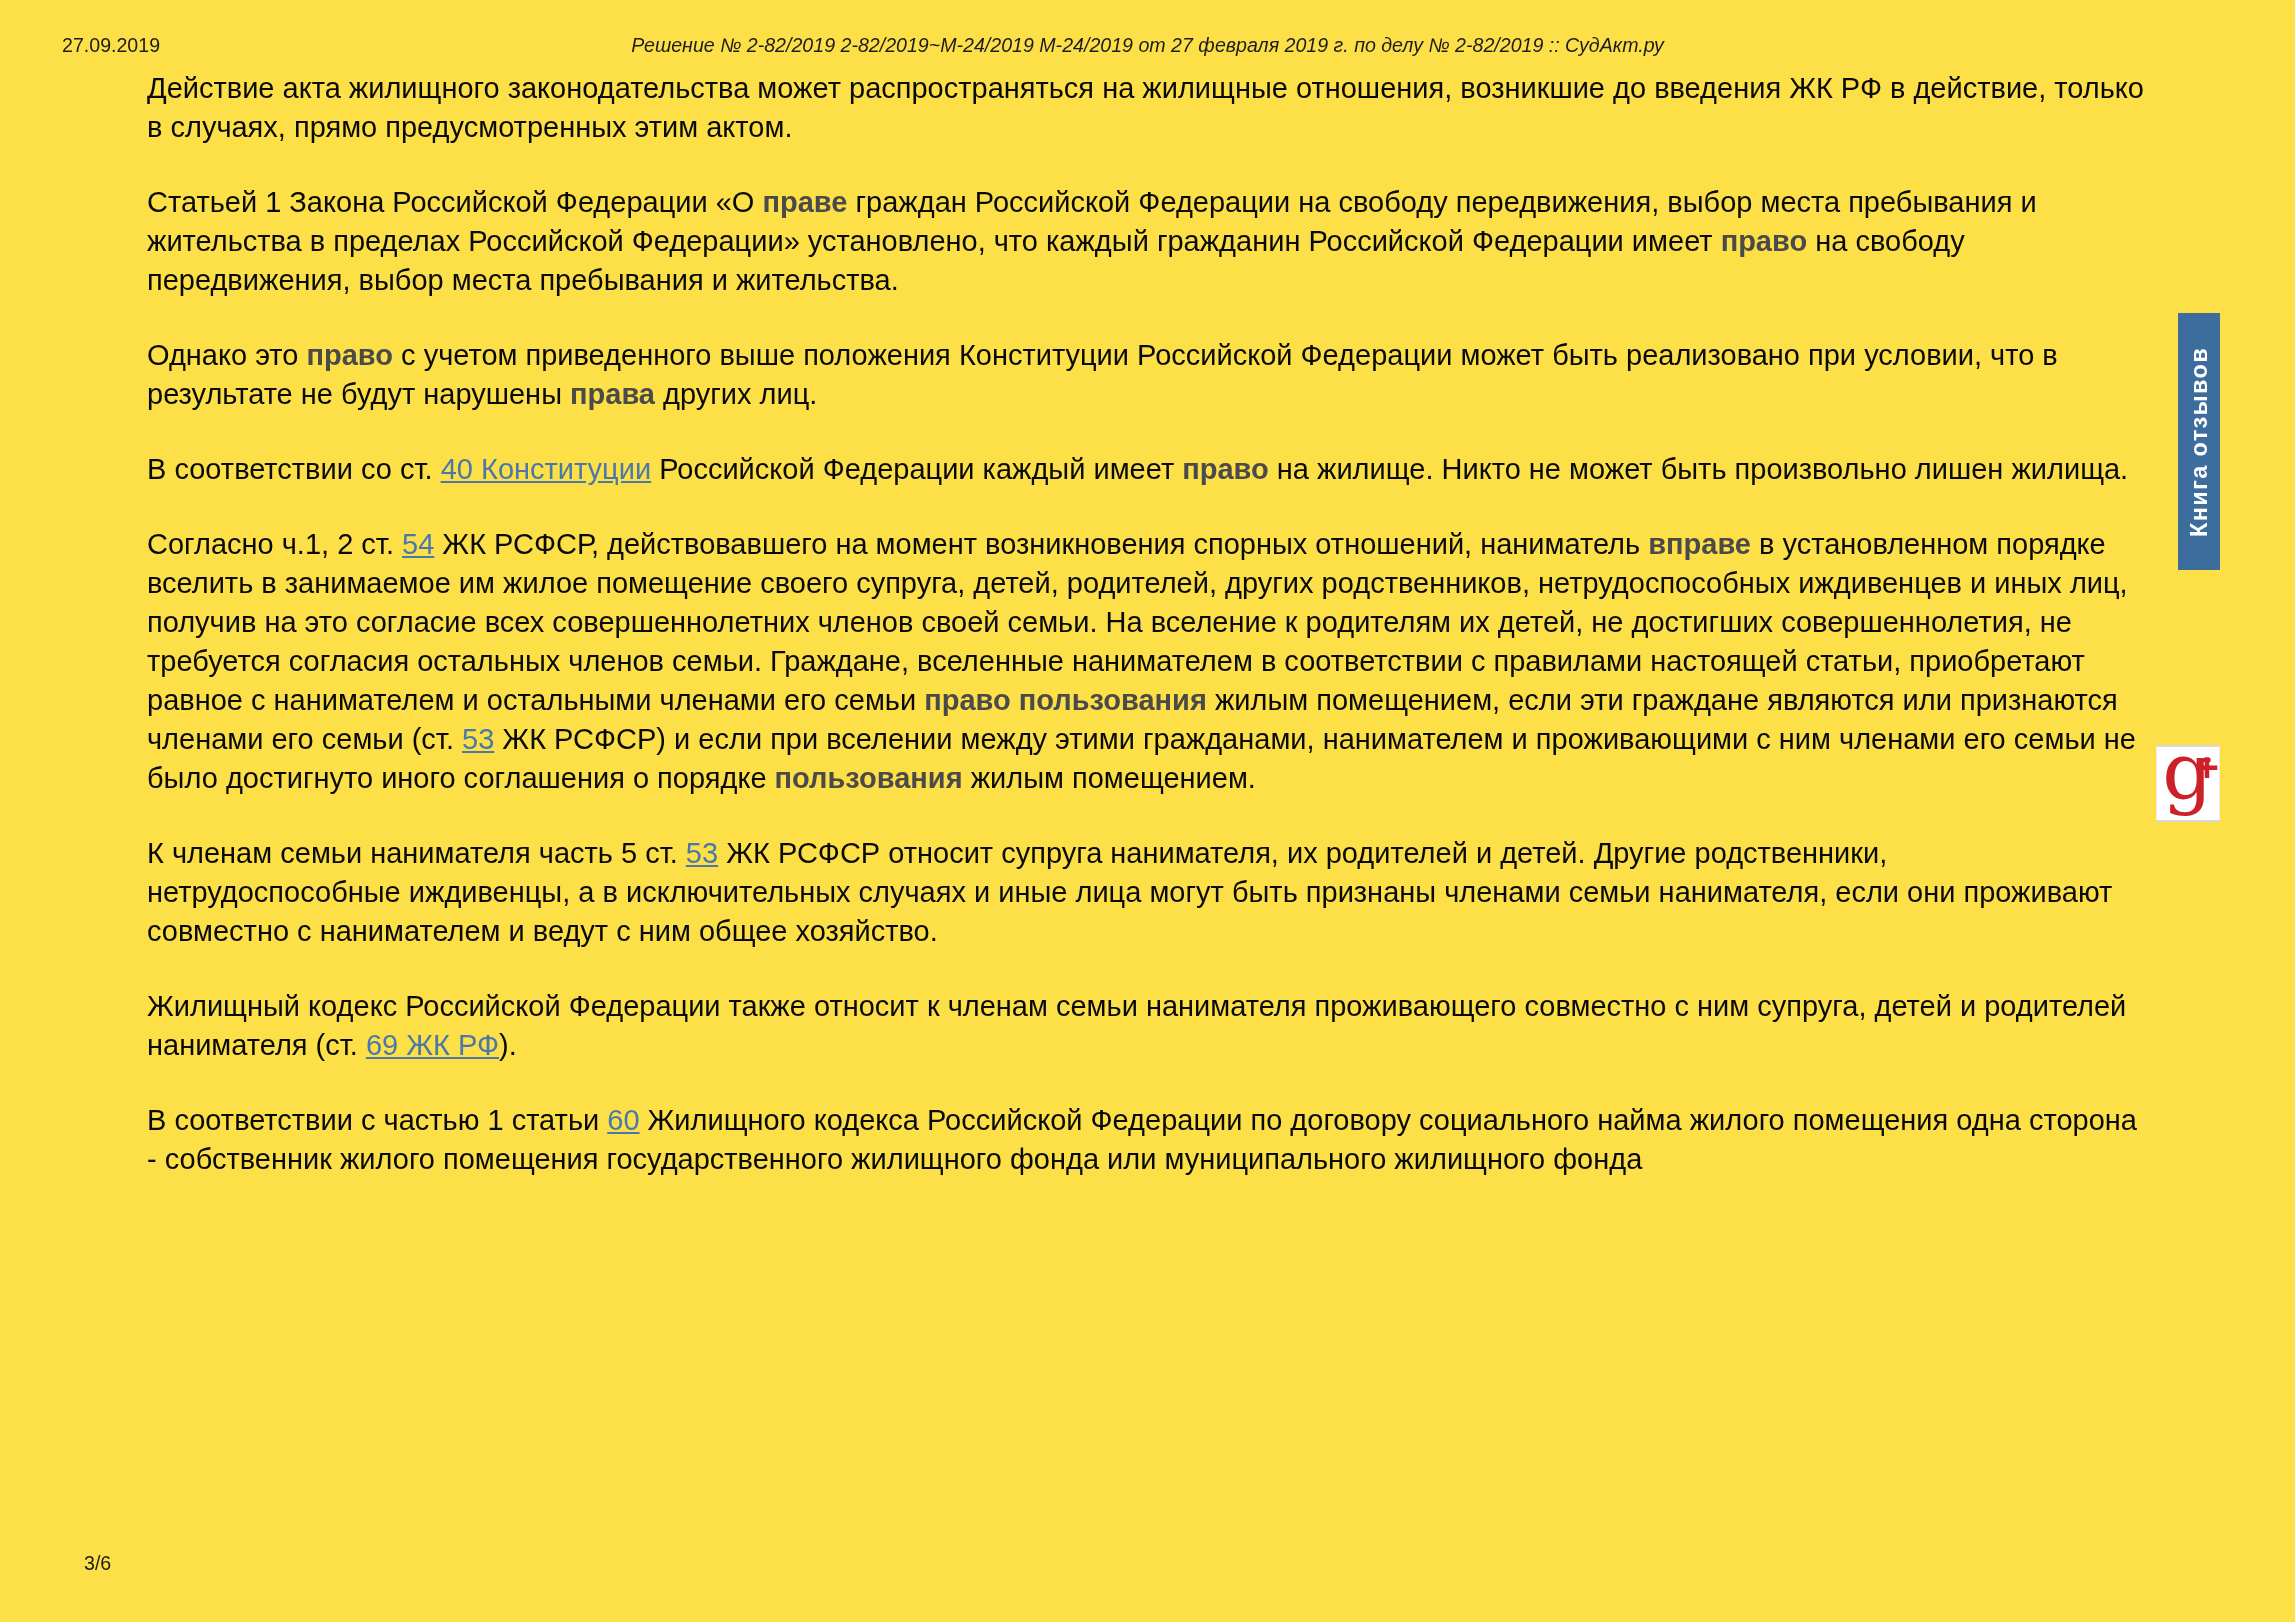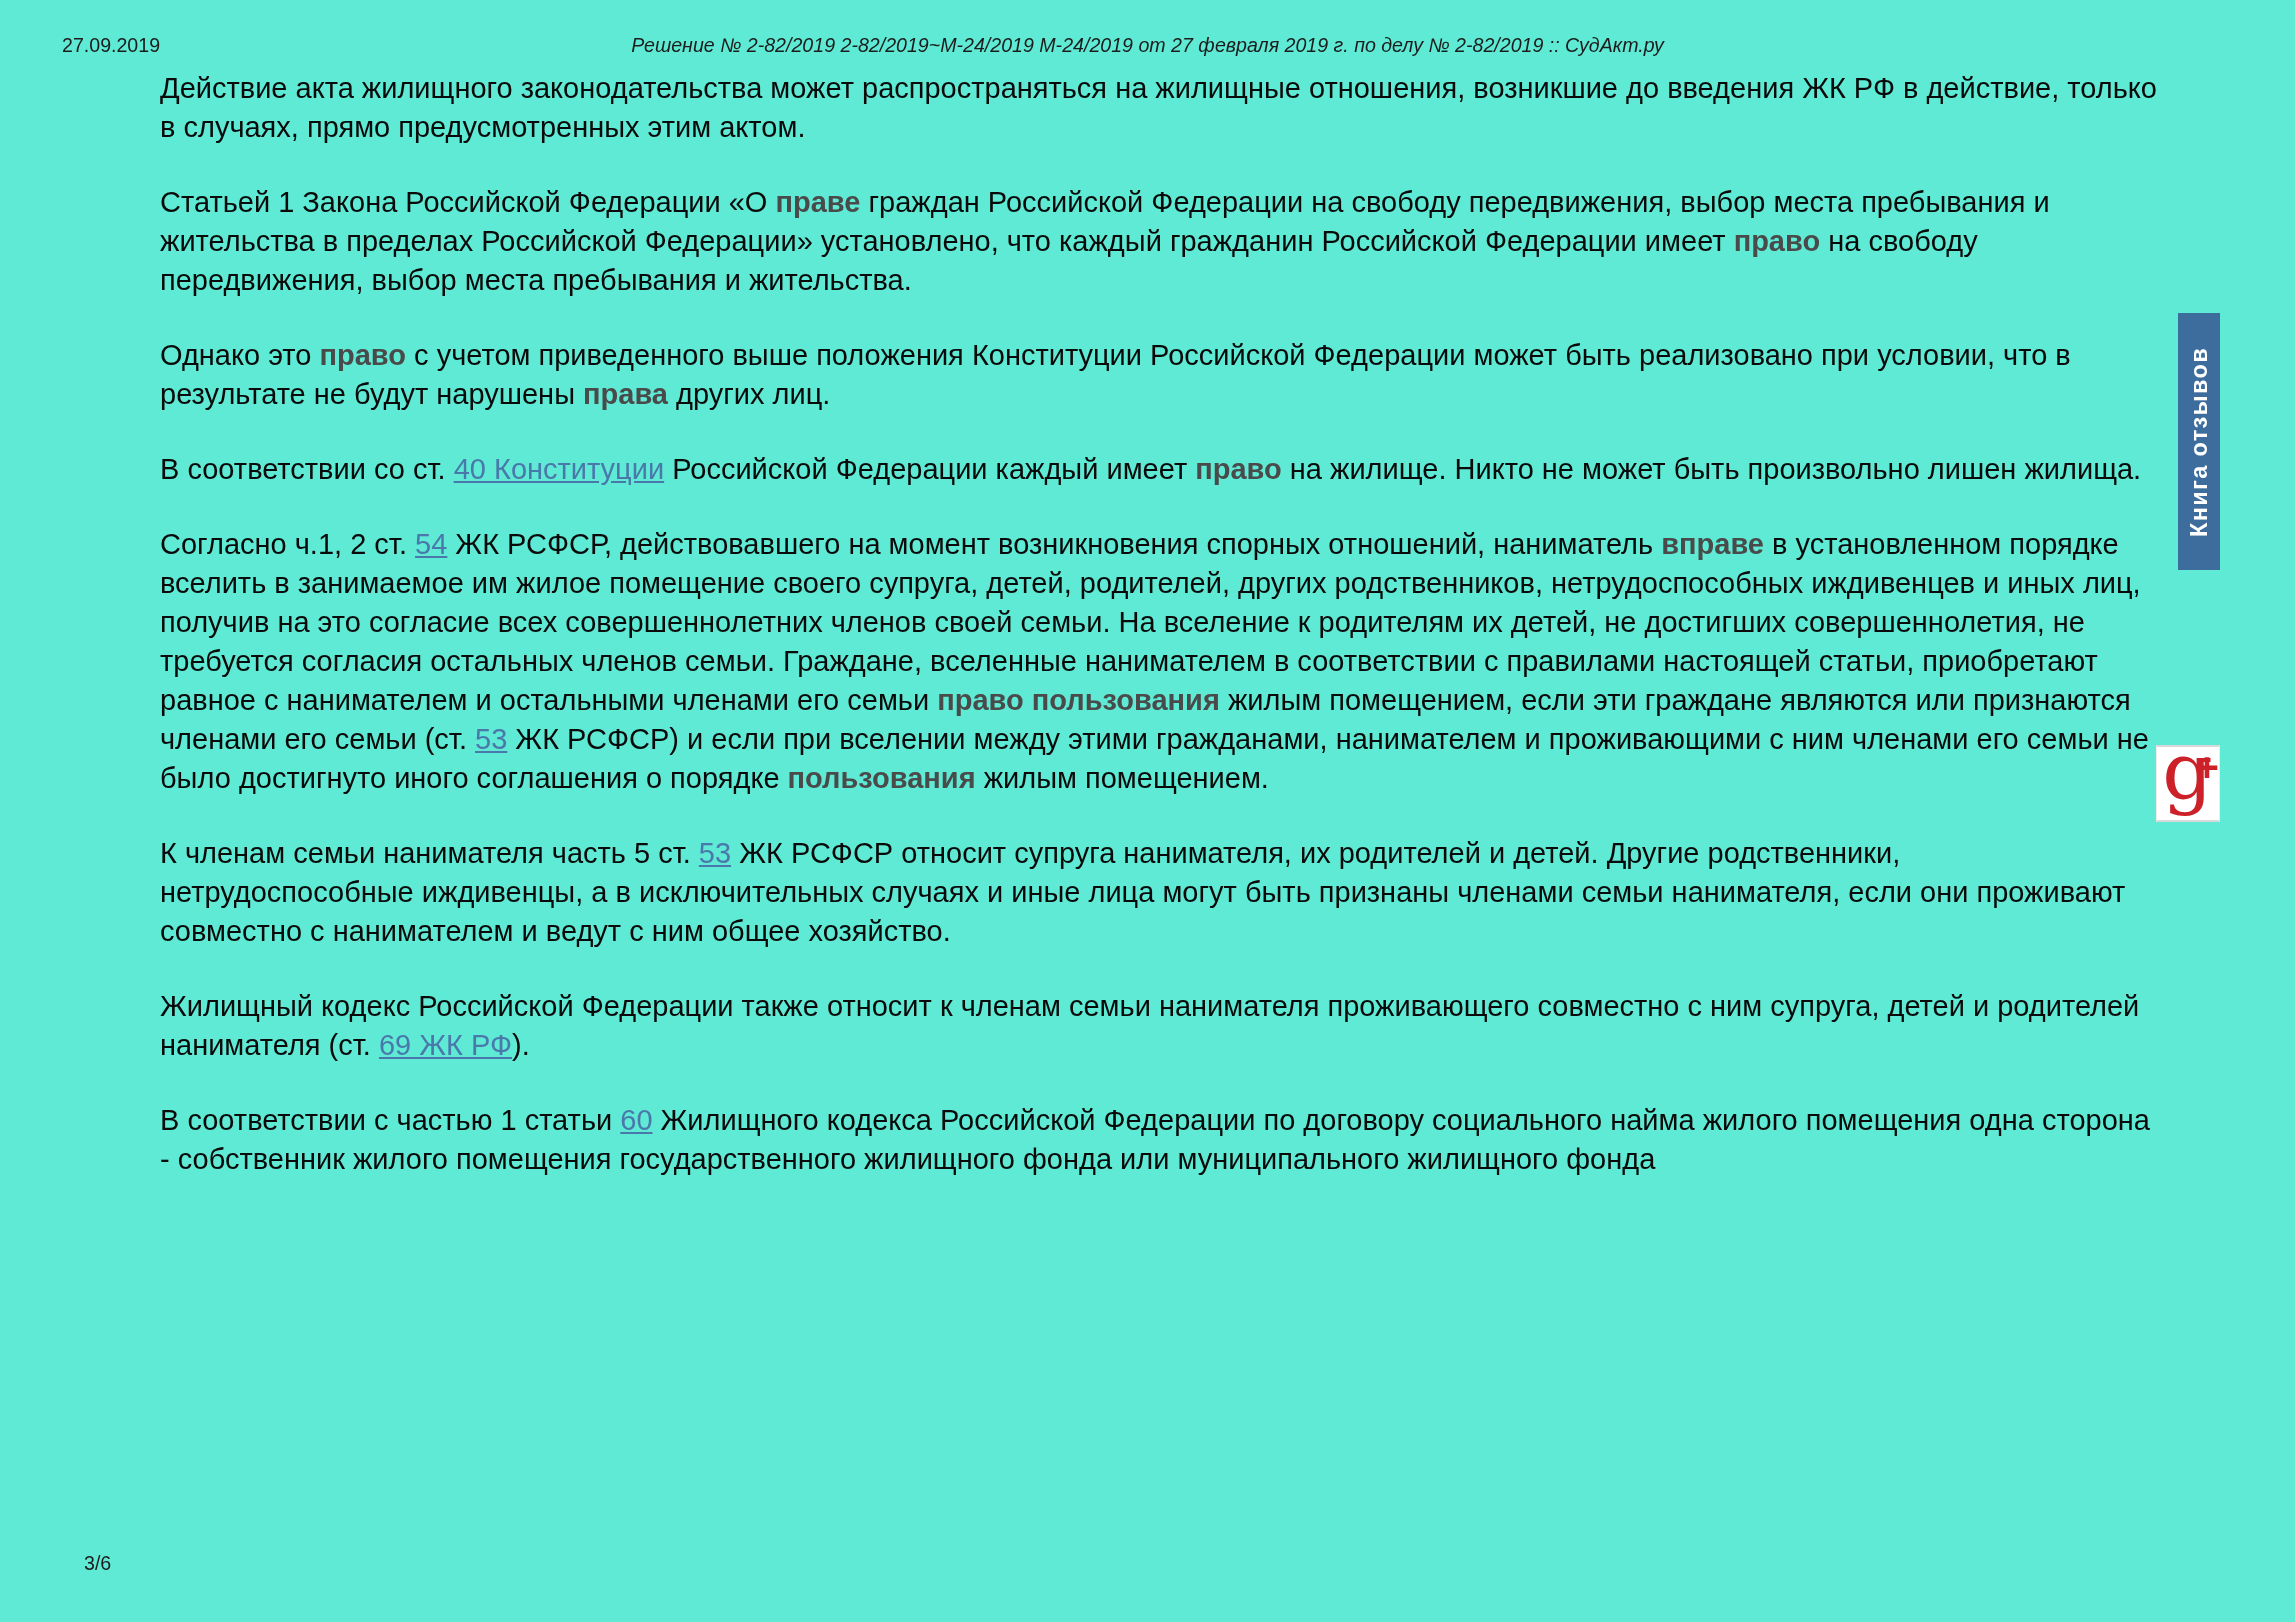--- a/index.html
+++ b/index.html
@@ -1,20 +1,20 @@
 <!DOCTYPE html>
 <html lang="ru" style="--link-color: #4a78ab; --hl-color: #4a4a4a; --tab-bg: #3d6d9c; --gplus-red: #cd2129;font-size:10.5px"><head>
 <meta charset="utf-8">
 <style>
   html, body { margin: 0; padding: 0; background: #ffffff; }
   .page {
     position: relative;
     width: 2295px;
     height: 1622px;
-    background: #5eead4;
+    background: #fde047;
     font-family: "Liberation Sans", sans-serif;
     overflow: hidden;
   }
   
   .phead {
     position: absolute;
     top: 34px; left: 0;
     width: 100%;
     font-size: 19.6px;
     color: #1c1c1c;
@@ -23,21 +23,20 @@
   .phead .ptitle { display: block; text-align: center; font-style: italic; }
   
   .content {
     position: absolute;
     left: 147px;
     top: 69px;
     width: 2001px;
     font-size: 29px;
     line-height: 39px;
     color: #0a0a0a;
-    margin-left: 13px;
   }
   .content p { margin: 0 0 36px 0; }
   .hl { font-weight: bold; color: var(--hl-color, #4a4a4a); }
   a.doc-link {
     color: var(--link-color, #4a78ab);
     text-decoration: underline;
     cursor: pointer;
   }
   
   .feedback-tab {

